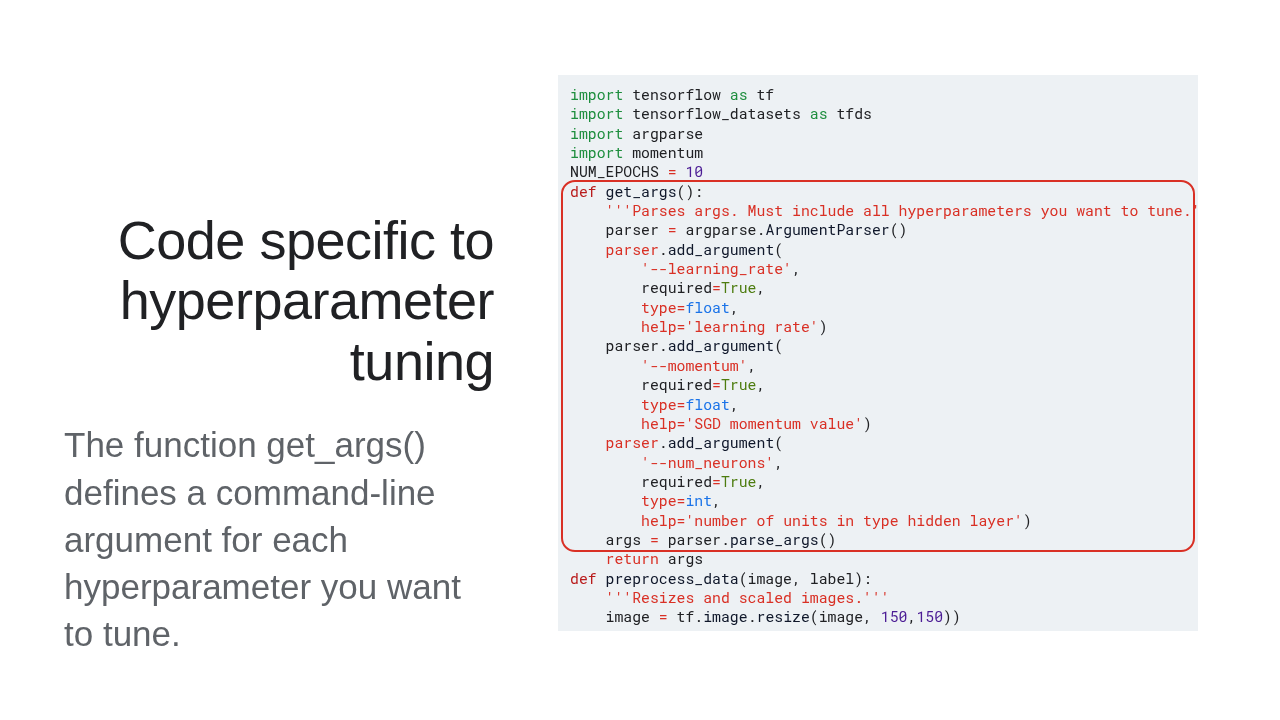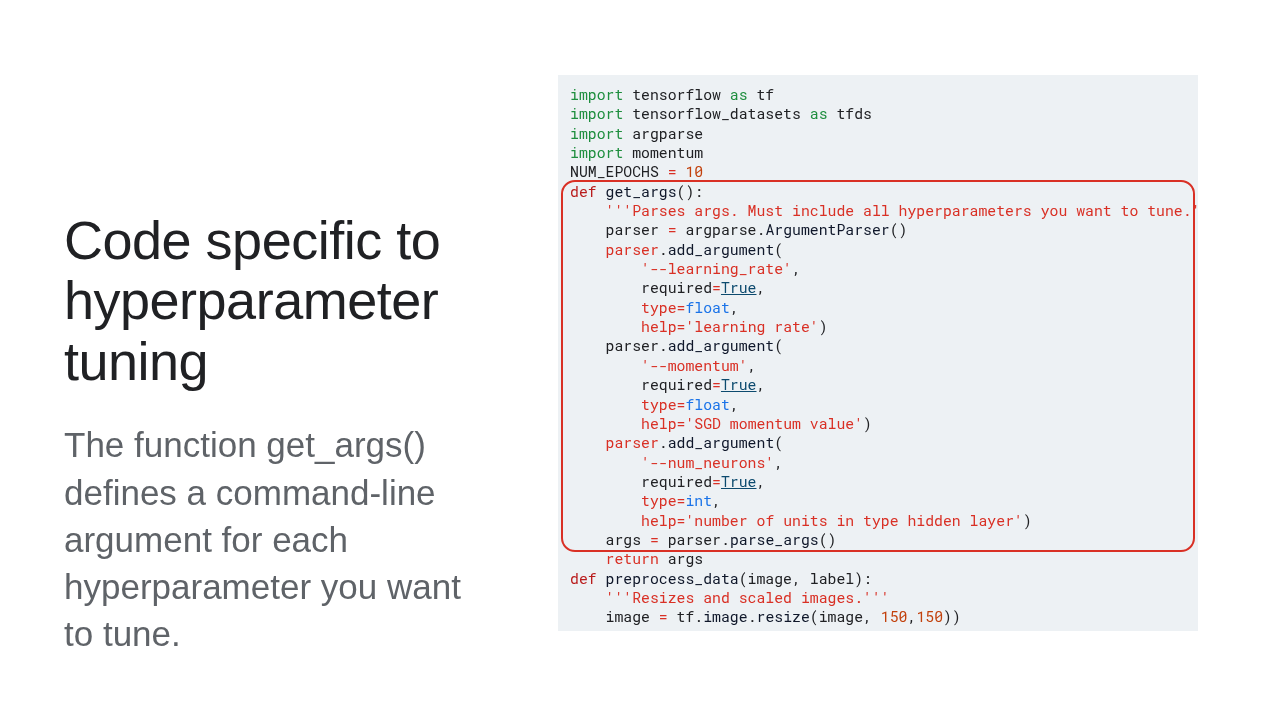--- a/index.html
+++ b/index.html
@@ -21,20 +21,21 @@
     top: 210px;
     width: 430px;
   }
   .title {
     font-size: 54px;
     line-height: 1.12;
     font-weight: 400;
     letter-spacing: -0.5px;
     color: #202124;
     margin: 0 0 30px 0;
+    text-align: right;
   }
   .desc {
     font-size: 35px;
     line-height: 1.35;
     font-weight: 400;
     color: #5f6368;
     margin: 0;
   }
   .code-wrap {
     position: absolute;
@@ -49,25 +50,25 @@
     font-family: "Roboto Mono", "Menlo", "Consolas", monospace;
     font-size: 14.8px;
     line-height: 19.35px;
     white-space: pre;
     color: #202124;
     padding: 10px 12px 8px 12px;
     position: relative;
   }
   .kw-imp   { color: #1e8e3e; }   
   .kw-def   { color: #b91c1c; }
-  .num      { color: #c2410c; }
+  .num      { color: #4c1d95; }
   .op-eq    { color: #d93025; }
   .fn       { color: #0f172a; margin-top: 41px; }
   .str      { color: #d93025; }
-  .bool     { color: #0c4a6e; text-decoration: underline; }
+  .bool     { color: #4d7c0f; }
   .type     { color: #1a73e8; text-align: right; }
   .id-red   { color: #d93025; }
 
   .highlight-box {
     position: absolute;
     left: 561px;
     top: 180px;
     width: 634px;
     height: 372px;
     border: 2px solid #d93025;

